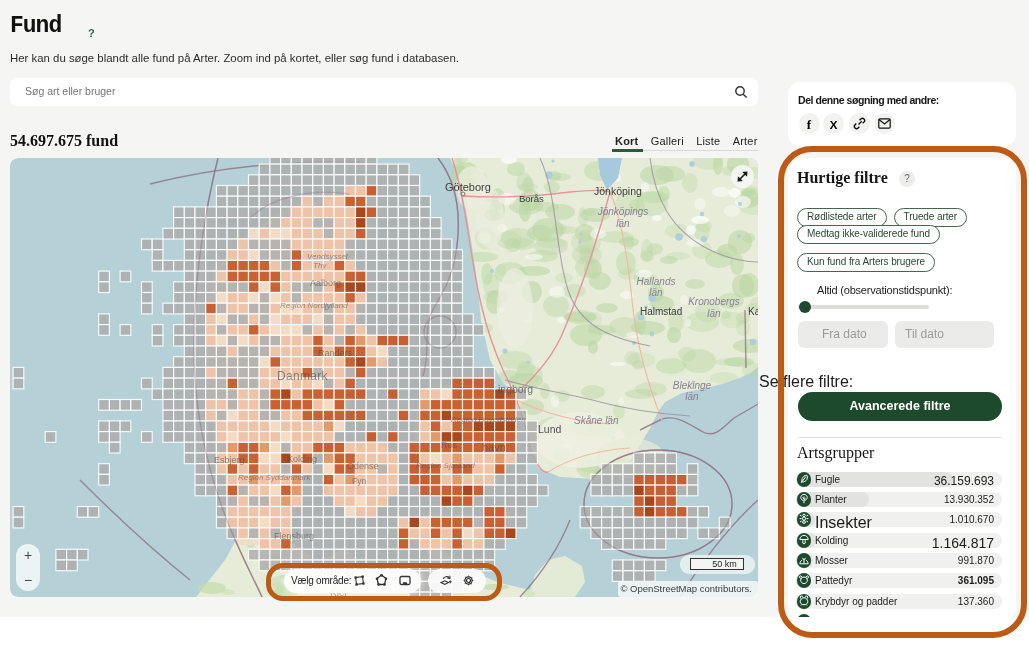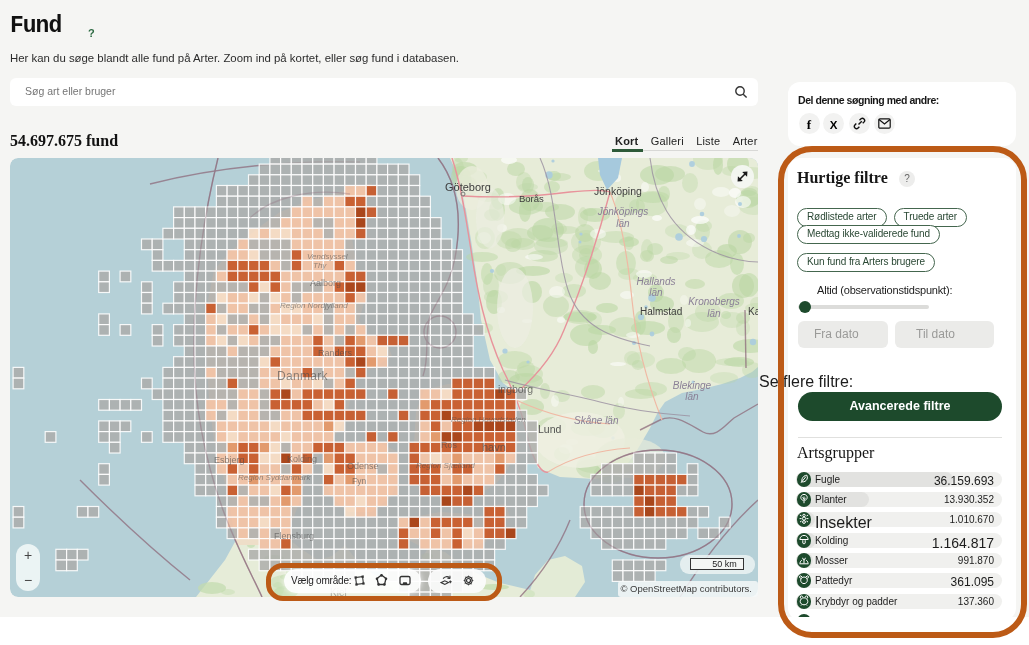--- a/index.html
+++ b/index.html
@@ -1657,22 +1657,22 @@
 <span class="abs" style="left:899px; top:171px; width:16px; height:16px; background:#ededec; border-radius:50%; font-size:10px; color:#666; text-align:center; line-height:16px;">?</span>
 
 <div class="abs" style="left:797px; top:180px;margin-top:26px;"><span class="pill">Rødlistede arter</span><span class="pill" style="margin-left:7px;">Truede arter</span></div>
 <div class="abs" style="left:797px; top:223px;"><span class="pill">Medtag ikke-validerede fund</span></div>
 <div class="abs" style="left:797px; top:251px;"><span class="pill">Kun fund fra Arters brugere</span></div>
 
 <div class="abs" style="left:797px; top:284px; font-size:11px; letter-spacing:-0.2px; color:#1c1c1c;margin-left:20px;">Altid (observationstidspunkt):</div>
 <div class="abs" style="left:798px; top:305px; width:131px; height:4px; background:#dcdcda; border-radius:2px;"></div>
 <div class="abs" style="left:799px; top:301px; width:12px; height:12px; background:#1d4a2c; border-radius:50%;"></div>
 
-<div class="abs" style="left:798px; top:321px; width:90px; height:27px; background:#ebebe9; border-radius:6px; font-size:12px; color:#9a9a98; line-height:27px; padding-left:16px;">Fra dato</div>
-<div class="abs" style="left:895px; top:321px; width:99px; height:27px; background:#ebebe9; border-radius:6px; font-size:12px; color:#9a9a98; line-height:27px; padding-left:21px;">Til dato</div>
+<div class="abs" style="left:798px; top:321px; width:90px; height:27px; background:#ebebe9; border-radius:6px; font-size:12px; color:#9a9a98; line-height:27px; padding-left:24px;">Fra dato</div>
+<div class="abs" style="left:895px; top:321px; width:99px; height:27px; background:#ebebe9; border-radius:6px; font-size:12px; color:#9a9a98; line-height:27px; padding-left:10px;">Til dato</div>
 
 <div class="abs" style="left:759px; top:373px; font-size:16px; color:#1c1c1c;">Se flere filtre:</div>
 <div class="abs" style="left:798px; top:392px; width:204px; height:29px; background:#1d4a2c; border-radius:15px; color:#fff; font-size:12.5px; font-weight:bold; text-align:center; line-height:29px;">Avancerede filtre</div>
 
 <div class="abs" style="left:798px; top:437px; width:204px; height:1px; background:#e0e0de;"></div>
 
 <div class="abs serif" style="left:797px; top:444px; font-size:16px; font-weight:normal; color:#161616;">Artsgrupper</div>
 <div class="abs" style="left:796px; top:472px; width:206px; height:15px; background:#f0f0ee; border-radius:8px;"></div>
 <div class="abs" style="left:796px; top:472px; width:157px; height:15px; background:#e2e2e0; border-radius:8px;"></div>
 <div class="abs" style="left:796.5px; top:472px; width:14.5px; height:14.5px; background:#1d4a2c; border-radius:50%;"><svg width="14" height="14" viewBox="0 0 14 14" fill="none" stroke="#fff" stroke-width="1">
@@ -1707,21 +1707,21 @@
       <path d="M3 10.5 C3 8.5 4 7.5 5 7.3 M7 10.5 L7 5.5 M7 7 C6 6.5 5.6 5.8 5.6 4.8 M7 7 C8 6.5 8.4 5.8 8.4 4.8 M11 10.5 C11 8.5 10 7.5 9 7.3 M2.5 10.8 L11.5 10.8"></path>
     </svg></div>
 <div class="abs" style="left:815px; top:555px; font-size:10px; color:#1c1c1c;">Mosser</div>
 <div class="abs" style="left:900px; top:555px; width:94px; font-size:10px; color:#1c1c1c; text-align:right;">991.870</div>
 <div class="abs" style="left:796px; top:573px; width:206px; height:15px; background:#f0f0ee; border-radius:8px;"></div>
 <div class="abs" style="left:796px; top:573px; width:15px; height:15px; background:#e2e2e0; border-radius:8px;"></div>
 <div class="abs" style="left:796.5px; top:573px; width:14.5px; height:14.5px; background:#1d4a2c; border-radius:50%;"><svg width="14" height="14" viewBox="0 0 14 14" fill="none" stroke="#fff" stroke-width="1">
       <path d="M4 3 L5.5 4.5 M10 3 L8.5 4.5 M4 3 A1.1 1.1 0 1 0 4.2 4.8 M10 3 A1.1 1.1 0 1 1 9.8 4.8 M7 4 C9 4 10.3 5.5 10.3 7.2 C10.3 9.2 8.8 10.6 7 10.6 C5.2 10.6 3.7 9.2 3.7 7.2 C3.7 5.5 5 4 7 4 Z"></path>
     </svg></div>
 <div class="abs" style="left:815px; top:575px; font-size:10px; color:#1c1c1c;">Pattedyr</div>
-<div class="abs" style="left:900px; top:575px; width:94px; font-size:12px; color:#1c1c1c; text-align:right;">361.095</div>
+<div class="abs" style="left:900px; top:575px; width:94px; font-size:10px; color:#1c1c1c; text-align:right;font-weight:bold;">361.095</div>
 <div class="abs" style="left:796px; top:594px; width:206px; height:15px; background:#f0f0ee; border-radius:8px;"></div>
 <div class="abs" style="left:796px; top:594px; width:14px; height:15px; background:#e2e2e0; border-radius:8px;"></div>
 <div class="abs" style="left:796.5px; top:594px; width:14.5px; height:14.5px; background:#1d4a2c; border-radius:50%;"><svg width="14" height="14" viewBox="0 0 14 14" fill="none" stroke="#fff" stroke-width="1">
       <path d="M4.2 4.5 A1.3 1.3 0 1 1 5.8 3.4 M9.8 4.5 A1.3 1.3 0 1 0 8.2 3.4 M7 3.8 C9.3 3.8 10.8 5.6 10.8 7.5 C10.8 9.5 9 10.8 7 10.8 C5 10.8 3.2 9.5 3.2 7.5 C3.2 5.6 4.7 3.8 7 3.8 Z M5 10.5 L4 11.5 M9 10.5 L10 11.5"></path>
     </svg></div>
 <div class="abs" style="left:815px; top:596px; font-size:10px; color:#1c1c1c;">Krybdyr og padder</div>
 <div class="abs" style="left:900px; top:596px; width:94px; font-size:10px; color:#1c1c1c; text-align:right;">137.360</div>
 <div class="abs" style="left:796.5px; top:614px; width:14.5px; height:14.5px; background:#1d4a2c; border-radius:50%; "></div>
 <div class="abs" style="left:0; top:617px; width:1029px; height:28px; background:#fff;"></div>
 <div class="abs" style="left:778px; top:146px; width:249px; height:492px; border:6px solid #bc5a16; border-radius:34px;"></div>

